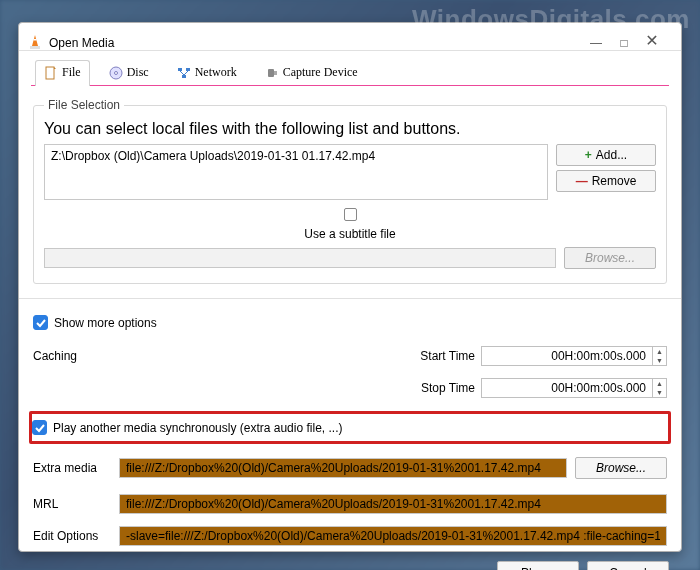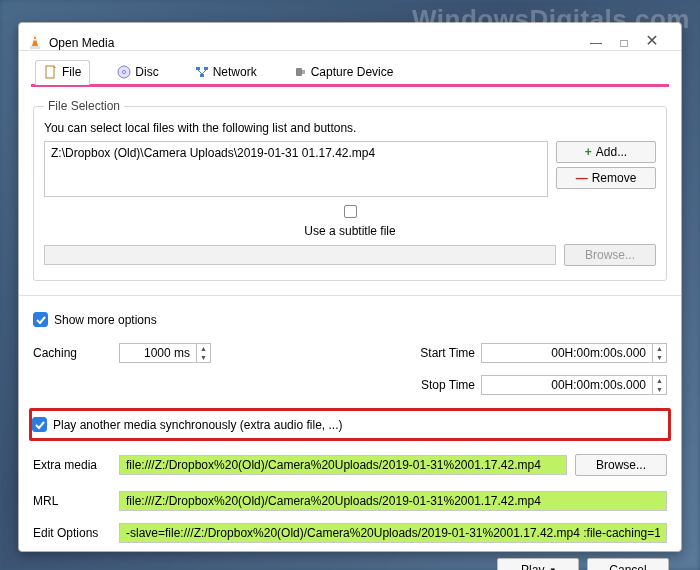--- a/index.html
+++ b/index.html
@@ -44,60 +44,60 @@
     height: 30px;
     padding: 0 15px 0 8px;
     border-bottom: 1px solid #e0e0e0;
     margin-top: 8px;
   }
   .app-icon { width:16px;height:16px;margin-right:6px; }
   .title-text { flex: 1; font-size: 12px; }
   .winbtn { width: 28px; text-align: center; font-size: 12px; color:#555; cursor: default;}
   .winbtn.close { font-size: 16px; }
   .content { padding: 8px 12px 10px 12px; display:flex; flex-direction:column; gap:6px; }
-  .tab-row { display:flex; gap:18px; border-bottom:3px solid #ec4899; padding:0 4px; }
+  .tab-row { display:flex; gap:10px; border-bottom:1px solid #ec4899; padding:0 4px;font-family:Liberation Serif, serif; }
   .tab {
     display:flex; align-items:center; gap:4px;
     padding: 4px 8px 6px 8px;
     font-size: 12px;
     position: relative;
     top: 1px;
     border:1px solid transparent;
     border-bottom: none;
   }
   .tab.active { border-color:#d0d0d0; background:#fff; border-radius:3px 3px 0 0;}
   .tab-icon { width:14px;height:14px; }
   fieldset.file-selection {
     border: 1px solid #d8d8d8;
     border-radius: 3px;
     margin: 6px 2px 2px 2px;
     padding: 4px 10px 10px 10px;
   }
   fieldset.file-selection legend { font-size:12px; color:#444; padding:0 4px;}
-  .hint { font-size:12px; margin:4px 0 6px 0; }
+  .hint { font-size:16px; margin:4px 0 6px 0; }
   .filebox-row { display:flex; gap:8px;justify-content:flex-end; }
   .file-list {
     flex:1; height:56px; border:1px solid #c8c8c8; padding:4px 6px;
     background:#fff; overflow:auto; font-size:12px;
   }
   .side-btns { display:flex; flex-direction:column; gap:4px; width:100px;}
   .btn {
     border:1px solid #b8b8b8; background:#f6f6f6; border-radius:2px;
     height:22px; display:flex; align-items:center; justify-content:center;
     gap:4px; font-size:12px; cursor:default;
   }
   .check-row { display:flex; align-items:center; gap:6px; margin-top:8px;flex-direction:column;}
   .sub-checkbox { width:13px;height:13px; border:1px solid #888; border-radius:2px;}
   .sub-input-row { display:flex; gap:8px; margin:6px 0 4px 0; align-items:center;}
   .txt {
     flex:1; height:20px; border:1px solid #c8c8c8; background:#f2f2f2;
     padding:0 6px; font-size:12px; color:#888;
   }
-  .txt.white { background:#bef264; color:#000;}
-  .browse-btn { width:92px; }
+  .txt.white { background:#a16207; color:#000;}
+  .browse-btn { width:92px;font-style:italic; }
   .browse-btn.disabled { color:#999; background:#f0f0f0;}
   .divider { height:1px; background:#e0e0e0; margin:6px -12px;}
   .smo-row { display:flex; align-items:center; gap:6px; margin:4px 0 4px 2px;}
   .cb-blue {
     width:15px;height:15px; border:1px solid #2a7de1; border-radius:3px;
     background:#2a7de1; display:flex;align-items:center;justify-content:center;
   }
   .cb-blue svg { width:10px;height:10px; }
   .grid-row { display:flex; align-items:center; gap:8px; margin:3px 2px;}
   .lbl { width:78px; text-align:left;}
@@ -212,27 +212,20 @@
       <span class="cb-blue">
         <svg viewBox="0 0 10 10">
             <polyline points="1,5 4,8 9,2" fill="none" stroke="#fff" stroke-width="2"></polyline>
           </svg>
       </span>
       <span>Show more options</span>
     </div>
 
     <div class="grid-row" style="margin-top:6px;">
       <span class="lbl">Caching</span>
-      <div class="spin">
-        <input value="1000 ms" style="">
-        <div class="arrows">
-            <div>▲</div>
-            <div>▼</div>
-          </div>
-      </div>
       <div class="time-row-right">
         <span class="time-lbl">Start Time</span>
         <div class="spin wide">
           <input value="00H:00m:00s.000" style="">
           <div class="arrows">
               <div>▲</div>
               <div>▼</div>
             </div>
         </div>
       </div>

